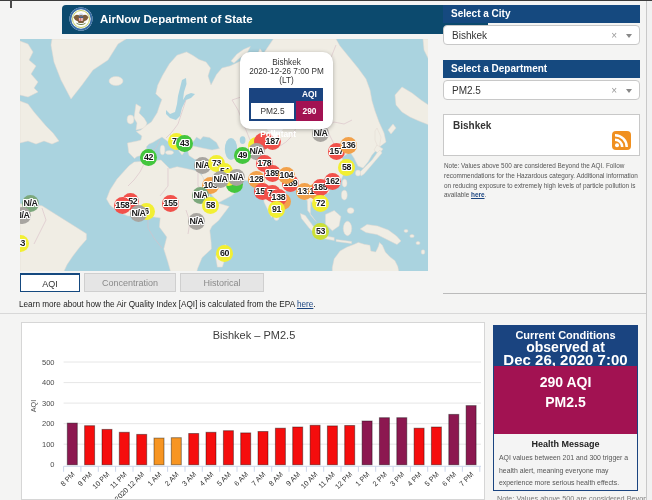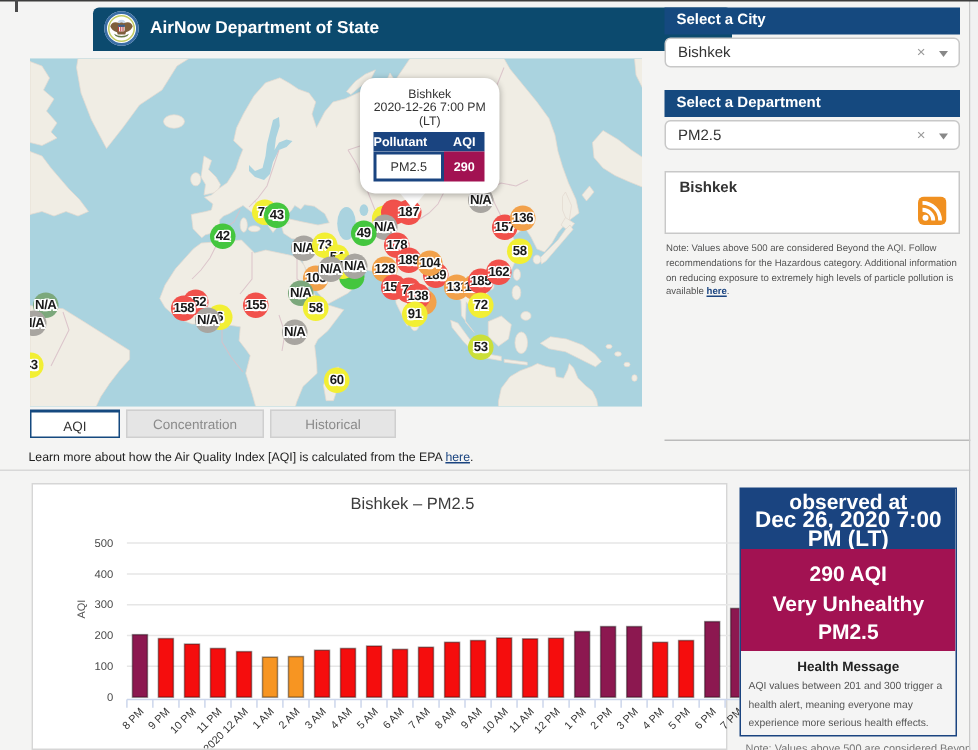--- a/index.html
+++ b/index.html
@@ -13,36 +13,36 @@
 #map { left:20px; top:39px; width:408px; height:232px; background:#AAD3DF; overflow:hidden; }
 .mk { position:absolute; width:17px; height:17px; border-radius:50%; font-size:8.8px; font-weight:bold; color:#1a1a1a; text-align:center; line-height:17px; letter-spacing:-0.3px;
   text-shadow:-1px 0 #fff,1px 0 #fff,0 -1px #fff,0 1px #fff,-1px -1px #fff,1px 1px #fff,-1px 1px #fff,1px -1px #fff; }
 .red { background:#F1514B; } .org { background:#F2A14A; } .yel { background:#F2EF33; }
 .grn { background:#44C63E; } .gry { background:#A8A5A0; } .ygr { background:#CBDF38; } .sgr { background:#7CA87C; }
 
 #pop { left:240px; top:52px; width:93px; height:77px; background:#fff; border-radius:10px; box-shadow:0 1px 4px rgba(0,0,0,0.3); z-index:30; }
 #pop .t { text-align:center; font-size:8.2px; color:#333; line-height:9.2px; padding-top:6px; }
 #ptab { position:absolute; left:9px; top:36px; width:74px; }
 #ptab .hd { background:#1A4480; color:#fff; font-weight:bold; font-size:8.4px; height:13px; line-height:13px; display:flex; }
-#ptab .hd div:first-child { width:47px; text-align:left; }
+#ptab .hd div:first-child { width:47px; text-align:right;margin-top:40px; }
 #ptab .hd div:last-child { width:27px; text-align:center; }
 #ptab .row { display:flex; height:20px; }
 #ptab .c1 { width:47px; border:2px solid #1A4480; background:#fff; font-size:8.4px; color:#333; text-align:center; line-height:16px; }
 #ptab .c2 { width:27px; background:#A21252; color:#fff; font-weight:bold; font-size:8.4px; text-align:center; line-height:20px; }
 #tail { left:266px; top:128px; width:0; height:0; border-left:9px solid transparent; border-right:9px solid transparent; border-top:11px solid #fff; z-index:29; }
 
 .tab { position:absolute; top:273px; height:19px; font-size:9px; text-align:center; line-height:18px; }
 #tab1 { left:20px; width:60px; background:#fff; border:1px solid #15497F; border-top-width:2px; color:#333; z-index:2;}
 #tab2 { left:84px; width:92px; background:#E5E5E5; border:1px solid #cfcfcf; color:#8a8a8a; }
 #tab3 { left:180px; width:84px; background:#E5E5E5; border:1px solid #cfcfcf; color:#8a8a8a; }
 #learn { left:19px; top:300px; font-size:8.2px; color:#222; }
 #learn a { color:#1A4480; }
 #divider { left:0; top:313px; width:652px; height:1px; background:#d8d8d8; }
 
-#chart { left:21px; top:322px; width:464px; height:178px; background:#fff; border:1px solid #d6d6d6;padding-left:21px; }
+#chart { left:21px; top:322px; width:464px; height:178px; background:#fff; border:1px solid #d6d6d6; }
 
 .sbar { left:443px; width:197px; height:18px; background:#15497F; color:#fff; font-weight:bold; font-size:10px; line-height:18px; padding-left:8px; }
 .sel { left:443px; width:197px; height:20px; background:#fff; border:1px solid #c8c8c8; border-radius:4px; font-size:10px; color:#333; line-height:19px; padding-left:8px; }
 .selx { position:absolute; right:22px; top:0; color:#999; font-size:10px; }
 .seld { position:absolute; right:7px; top:8px; width:0; height:0; border-left:3.5px solid transparent; border-right:3.5px solid transparent; border-top:4.5px solid #888; }
 #rssbox { left:443px; top:114px; width:197px; height:42px; background:#fff; border:1px solid #c8c8c8; }
 #rssbox .nm { position:absolute; left:9px; top:5px; font-size:10px; font-weight:bold; color:#333; }
 #note1 { left:444px; top:161px; width:197px; font-size:6.4px; color:#555; line-height:9.8px; }
 #note1 a { color:#1A4480; font-weight:bold; }
 #shr { left:443px; top:293px; width:205px; height:1px; background:#bbb; }
@@ -316,26 +316,26 @@
     <rect width="19" height="19" rx="4" fill="#F09020"></rect>
     <circle cx="5" cy="14.2" r="2" fill="#fff"></circle>
     <path d="M3 7.5 A 8.5 8.5 0 0 1 11.5 16 L 8.9 16 A 5.9 5.9 0 0 0 3 10.1 Z" fill="#fff"></path>
     <path d="M3 3 A 13 13 0 0 1 16 16 L 13.5 16 A 10.5 10.5 0 0 0 3 5.5 Z" fill="#fff"></path>
   </svg>
 </div>
 <div class="abs" id="note1">Note: Values above 500 are considered Beyond the AQI. Follow recommendations for the Hazardous category. Additional information on reducing exposure to extremely high levels of particle pollution is available <a href="#">here</a>.</div>
 <div class="abs" id="shr"></div>
 <div class="abs" id="cc">
   <div id="cch">
+      <div class="l1">Current Conditions</div>
       <div class="l2">observed at</div>
       <div class="l3">Dec 26, 2020 7:00 PM (LT)</div>
     </div>
   <div id="ccm">
       <div>290 AQI</div>
-      <div>Very Unhealthy</div>
       <div>PM2.5</div>
     </div>
   <div id="cchm">
       <div class="h">Health Message</div>
       <div class="b">AQI values between 201 and 300 trigger a health alert, meaning everyone may experience more serious health effects.</div>
     </div>
 </div>
 <div class="abs" id="note2">Note: Values above 500 are considered Beyond the</div>
 
 <div class="abs" style="left:646px;top:0;width:1px;height:500px;background:#c9c9c9"></div>

